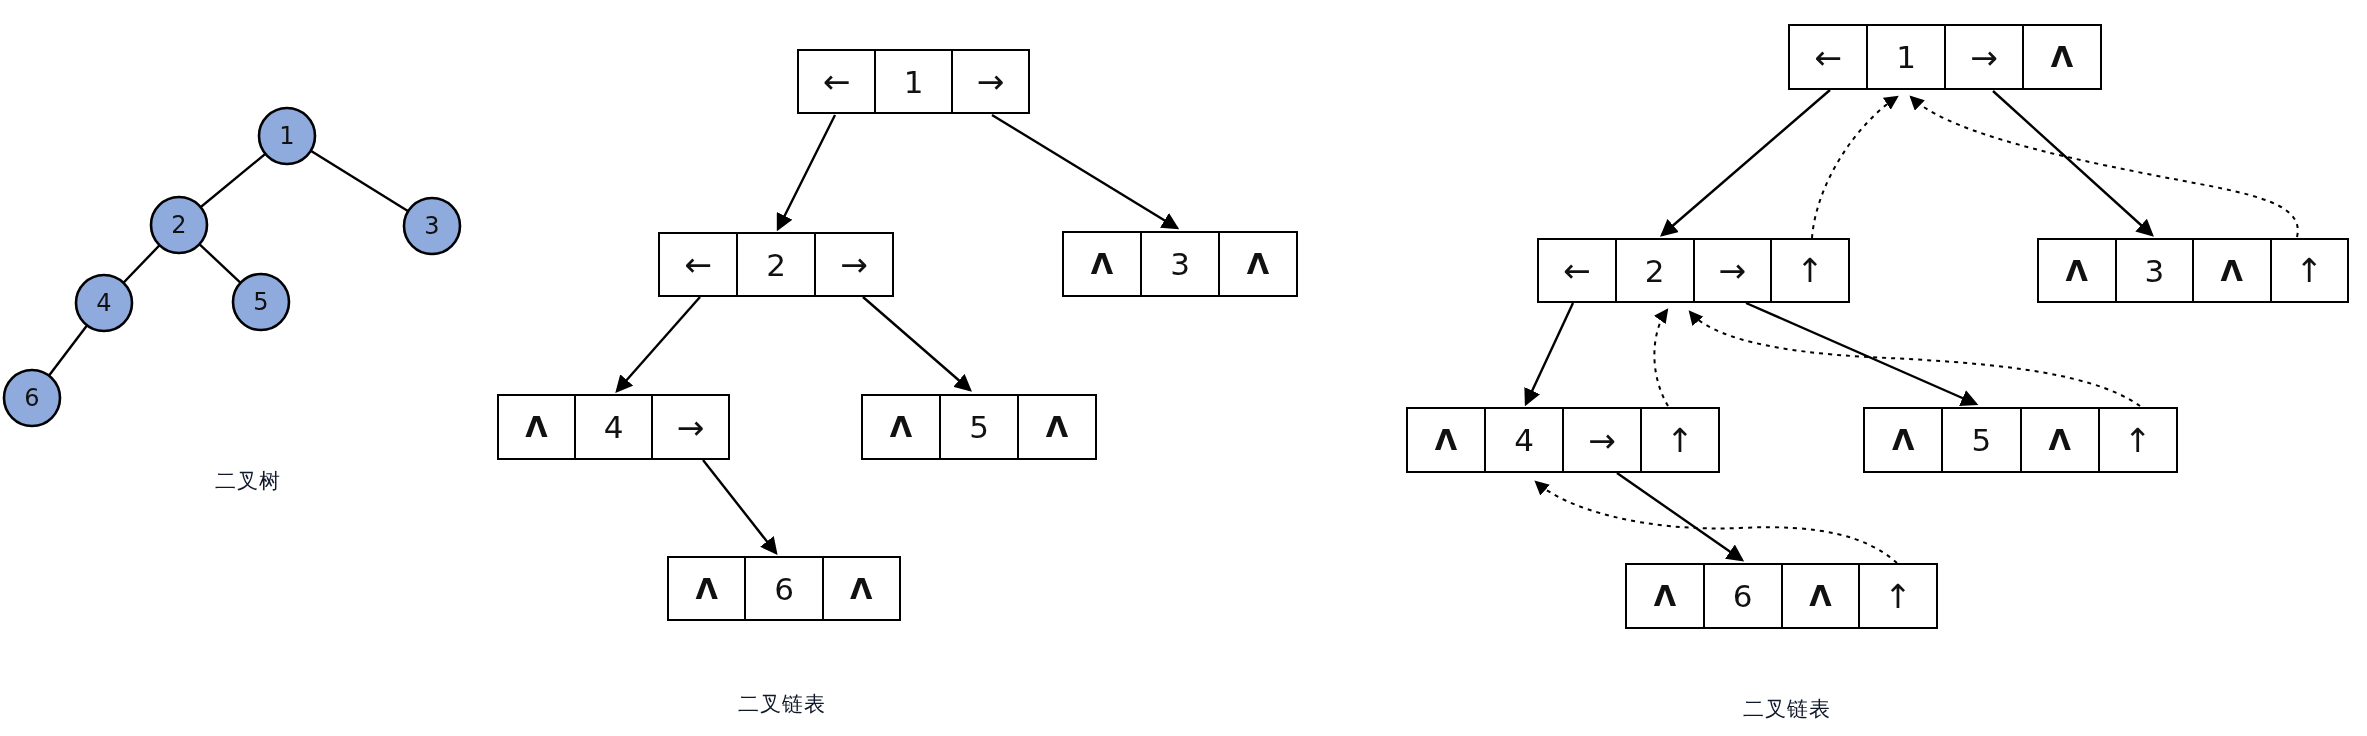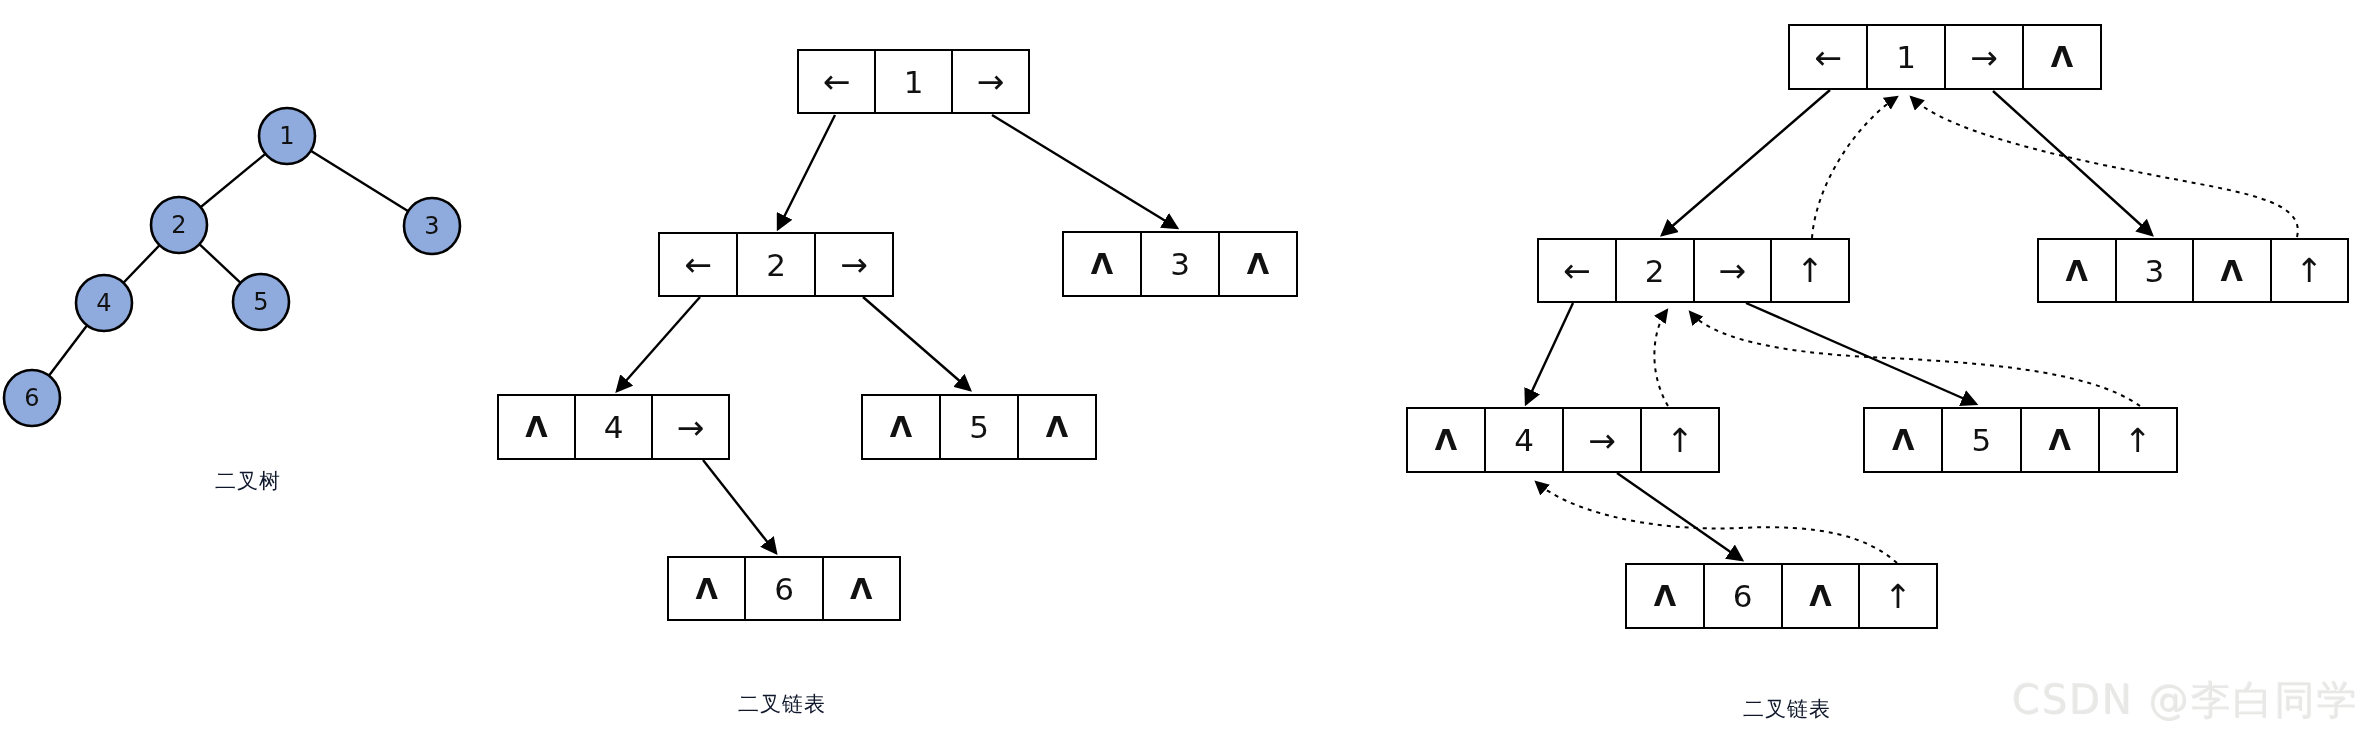--- a/index.html
+++ b/index.html
@@ -142,14 +142,13 @@
       <div class="lbox" style="left: 1625px; top: 563px; width: 313px; height: 66px;">
         <div class="cell null">Λ</div>
         <div class="cell val">6</div>
         <div class="cell null">Λ</div>
         <div class="cell ptr">↑</div>
       </div>
     </div>
   <div class="section-label" id="label-tree">二叉树</div>
   <div class="section-label" id="label-binary">二叉链表</div>
   <div class="section-label" id="label-triple">二叉链表</div>
-  <div class="watermark">CSDN @李白同学</div>
 </div>
 
 </body></html>

